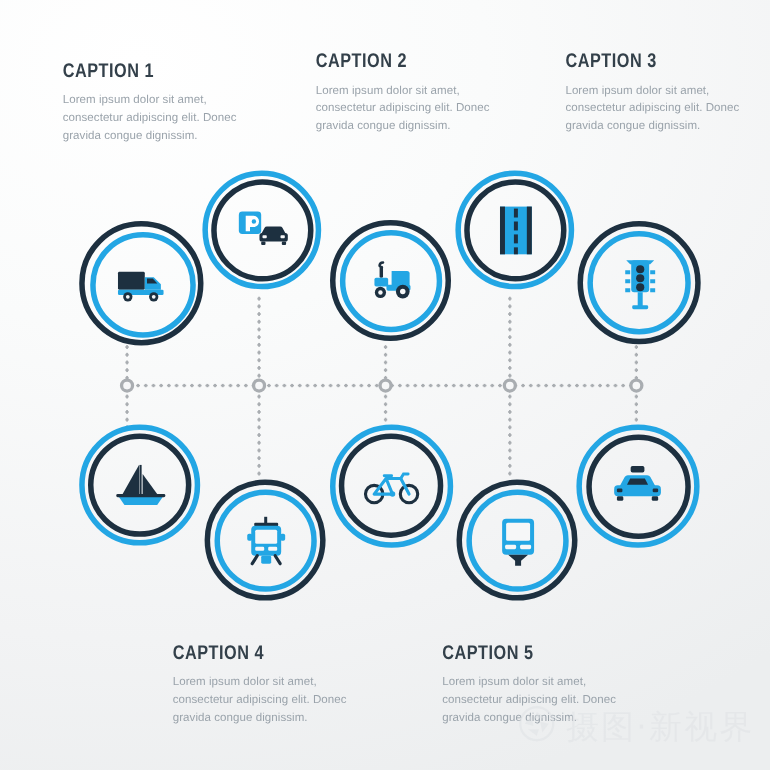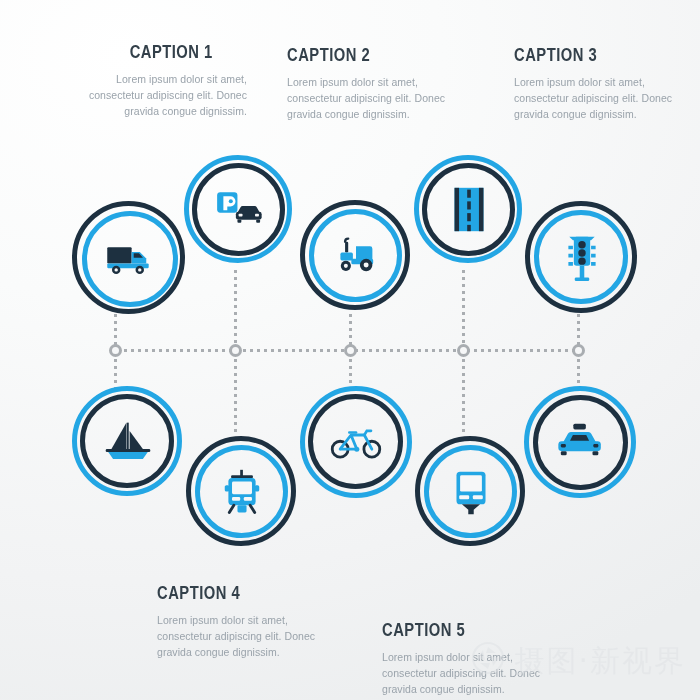--- a/index.html
+++ b/index.html
@@ -90,21 +90,21 @@
     letter-spacing:2px;
     font-family:"DejaVu Sans",sans-serif;
     white-space:nowrap;
   }
 </style>
 </head>
 <body>
 
 <div class="stage">
 
-  <div class="caption" style="left:57px;top:42px;width:190px;text-align:right;">
+  <div class="caption" style="left:57px;top:54px;width:190px;">
     <div class="cap-title">CAPTION 1</div>
     <div class="cap-body">Lorem ipsum dolor sit amet,
 consectetur adipiscing elit. Donec
 gravida congue dignissim.</div>
   </div>
 
   <div class="caption" style="left:287px;top:45px;width:190px;">
     <div class="cap-title">CAPTION 2</div>
     <div class="cap-body">Lorem ipsum dolor sit amet,
 consectetur adipiscing elit. Donec
@@ -118,21 +118,21 @@
 gravida congue dignissim.</div>
   </div>
 
   <div class="caption" style="left:157px;top:583px;width:190px;">
     <div class="cap-title">CAPTION 4</div>
     <div class="cap-body">Lorem ipsum dolor sit amet,
 consectetur adipiscing elit. Donec
 gravida congue dignissim.</div>
   </div>
 
-  <div class="caption" style="left:382px;top:583px;width:190px;margin-top:37px;">
+  <div class="caption" style="left:402px;top:583px;width:190px;">
     <div class="cap-title">CAPTION 5</div>
     <div class="cap-body">Lorem ipsum dolor sit amet,
 consectetur adipiscing elit. Donec
 gravida congue dignissim.</div>
   </div>
 
   <div class="dotline-h" style="left:115px;top:349px;width:464px;"></div>
 
   <div class="dotline-v" style="left:114px;top:312px;height:40px;"></div>
   <div class="dotline-v" style="left:234px;top:268px;height:84px;"></div>

